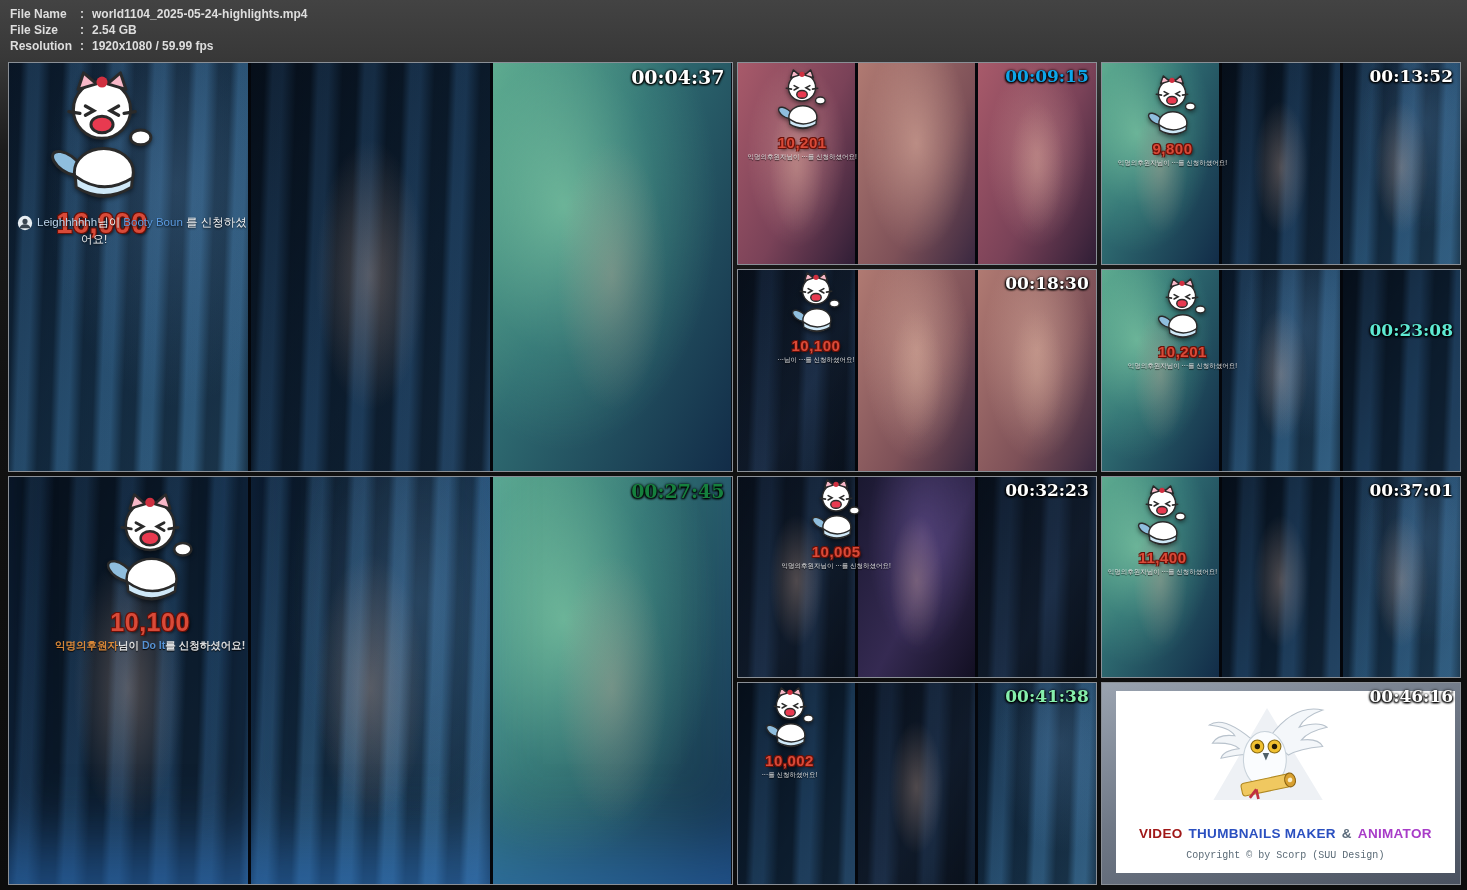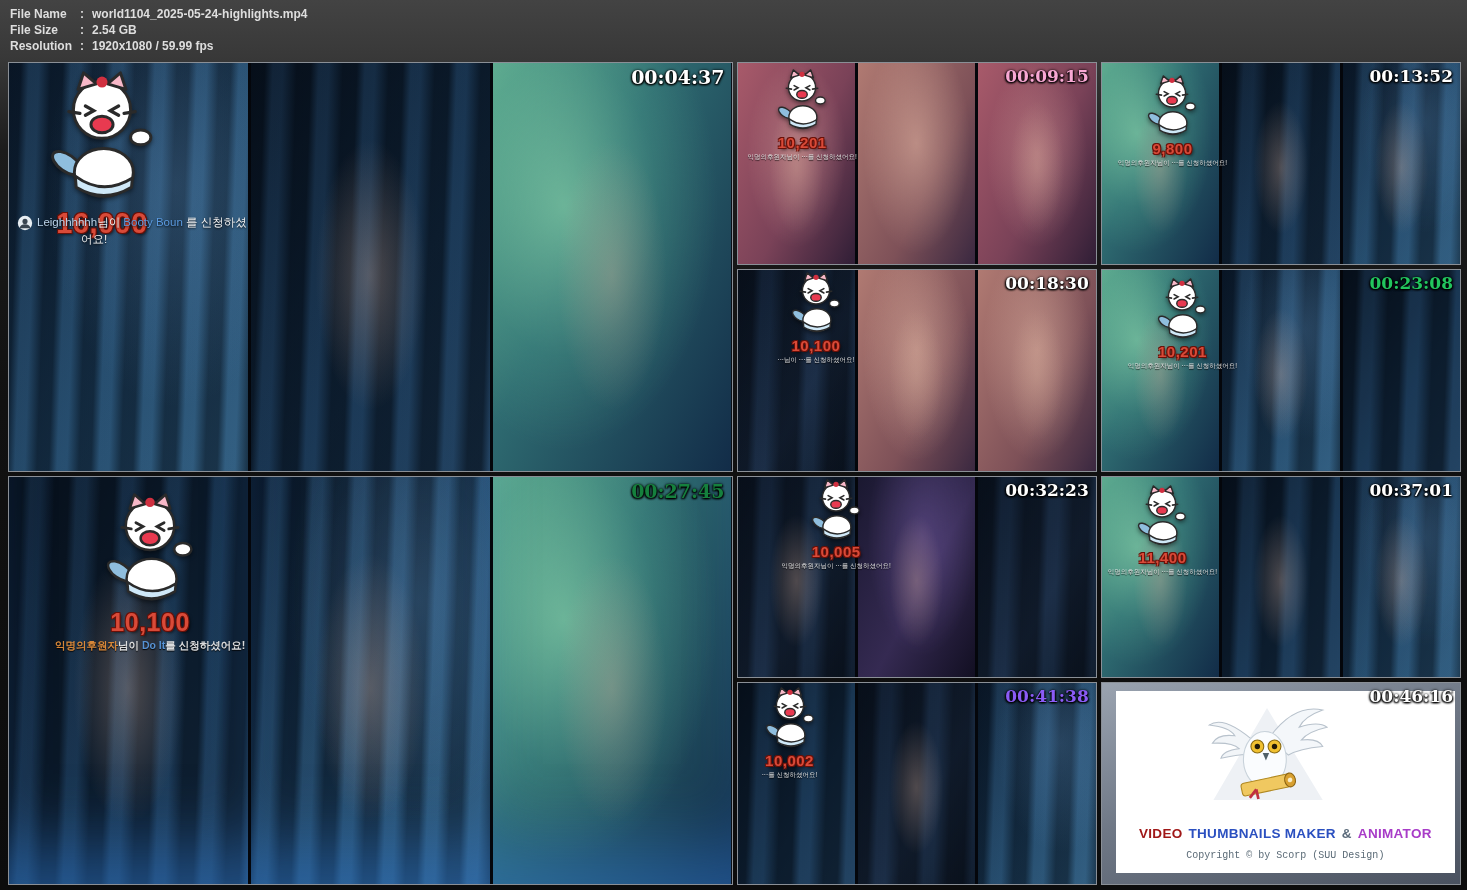--- a/index.html
+++ b/index.html
@@ -181,21 +181,21 @@
               <path d="M41 19 l-4.5 2.5 4.5 2.5"></path>
             <path d="M14 22 l6 1"></path>
               <path d="M50 22 l-6 1"></path>
           </g>
           <ellipse cx="32" cy="29" rx="6" ry="4.5" fill="#e83a50" stroke="#2a2a2a" stroke-width="1.6"></ellipse>
           <circle cx="32" cy="6" r="3" fill="#d03040"></circle>
         </svg>
         <div class="amt" style="color: rgb(217, 74, 56);">10,201</div>
         <div class="dmsg">익명의후원자님이 ···를 신청하셨어요!</div>
       </div>
-      <div class="ts" style="color: #f9a8d4;">00:09:15</div>
+      <div class="ts" style="color: #0ea5e9;">00:09:15</div>
     </div>
 
     <div class="thumb t3">
       <div class="pans">
         <div class="pan pt fig"></div>
         <div class="pan pbd fig"></div>
         <div class="pan pb fig"></div>
       </div>
       <div class="sticker">
         <svg class="cat" viewBox="0 0 64 74">
@@ -277,21 +277,21 @@
               <path d="M41 19 l-4.5 2.5 4.5 2.5"></path>
             <path d="M14 22 l6 1"></path>
               <path d="M50 22 l-6 1"></path>
           </g>
           <ellipse cx="32" cy="29" rx="6" ry="4.5" fill="#e83a50" stroke="#2a2a2a" stroke-width="1.6"></ellipse>
           <circle cx="32" cy="6" r="3" fill="#d03040"></circle>
         </svg>
         <div class="amt" style="color: rgb(217, 74, 56);">10,201</div>
         <div class="dmsg">익명의후원자님이 ···를 신청하셨어요!</div>
       </div>
-      <div class="ts" style="color: #22c55e;">00:23:08</div>
+      <div class="ts" style="color: #5eead4; margin-top: 47px;">00:23:08</div>
     </div>
 
     <div class="thumb t6">
       <div class="pans">
         <div class="pan pbd fig"></div>
         <div class="pan pb fig"></div>
         <div class="pan pt fig"></div>
       </div>
       <div class="sticker">
         <svg class="cat" viewBox="0 0 64 74">
@@ -406,21 +406,21 @@
               <path d="M41 19 l-4.5 2.5 4.5 2.5"></path>
             <path d="M14 22 l6 1"></path>
               <path d="M50 22 l-6 1"></path>
           </g>
           <ellipse cx="32" cy="29" rx="6" ry="4.5" fill="#e83a50" stroke="#2a2a2a" stroke-width="1.6"></ellipse>
           <circle cx="32" cy="6" r="3" fill="#d03040"></circle>
         </svg>
         <div class="amt" style="color: rgb(217, 74, 56);">10,002</div>
         <div class="dmsg">···를 신청하셨어요!</div>
       </div>
-      <div class="ts" style="color: #8b5cf6; padding-left: 40px;">00:41:38</div>
+      <div class="ts" style="color: #86efac; padding-left: 40px;">00:41:38</div>
     </div>
 
     <div class="thumb t10">
       <div class="bcard">
         <svg class="owl" viewBox="0 0 140 110">
           <path d="M20 98 L70 12 L122 98 Z" fill="#eef1f5"></path>
           <path d="M60 45 Q30 18 16 28 Q35 30 40 38 Q24 36 19 45 Q38 44 44 50 Q29 52 27 59 Q48 54 58 56 Z" fill="#f2f5f8" stroke="#b8c2cc"></path>
           <path d="M72 40 Q95 8 122 14 Q105 20 100 30 Q118 24 126 30 Q108 34 102 42 Q118 40 122 48 Q100 50 90 56 Z" fill="#f4f7fa" stroke="#b8c2cc"></path>
           <ellipse cx="68" cy="60" rx="20" ry="26" fill="#fafcfe" stroke="#c8d2da"></ellipse>
           <circle cx="61" cy="48" r="6" fill="#f0c030" stroke="#8a6a10"></circle>

